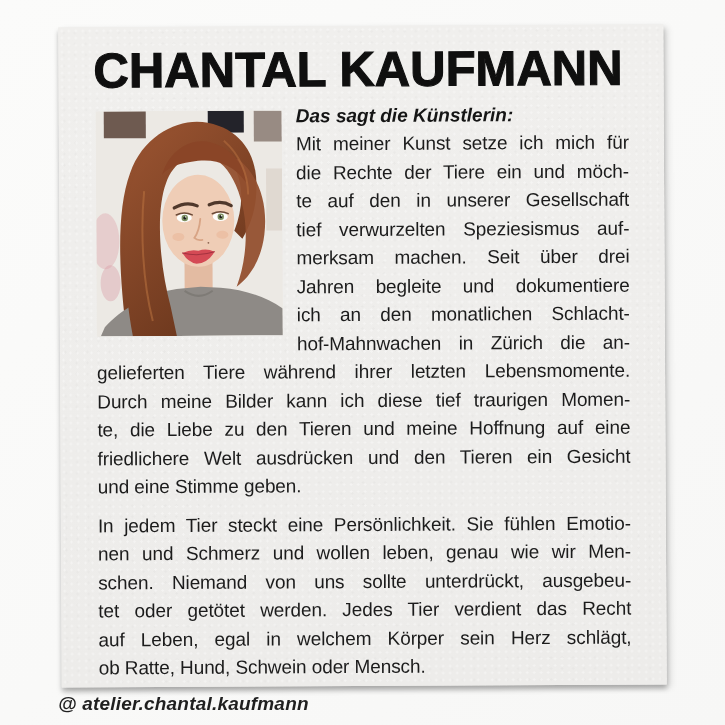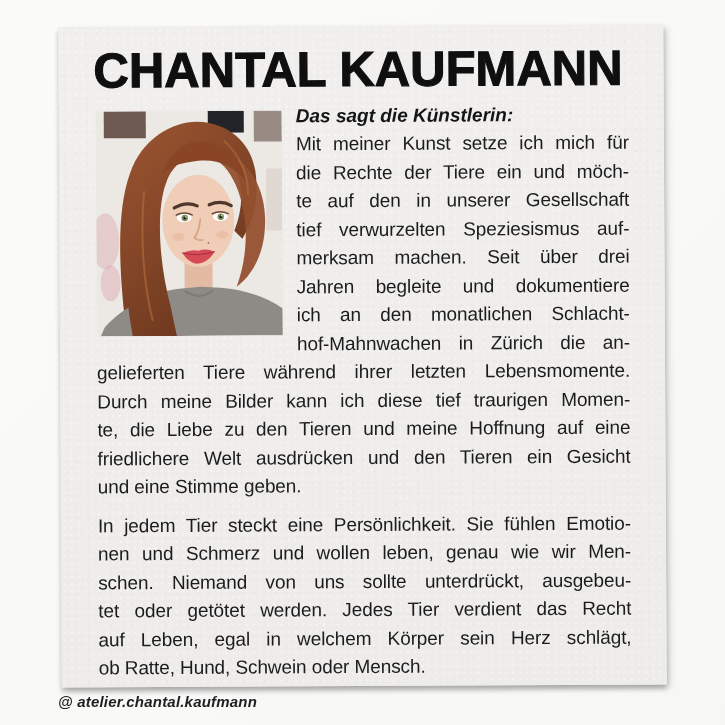--- a/index.html
+++ b/index.html
@@ -43,21 +43,21 @@
   }
   .line {
     font-size:19px; line-height:28.5px; height:28.5px; overflow:hidden;
     text-align:justify; text-align-last:justify;
     color:#1c1c1c; letter-spacing:-0.1px;
   }
   .lines.last-left .line:last-child { text-align-last:left; }
   .para2 { margin-top:10px; }
   .handle {
     position:absolute; left:58px; top:693px;
-    font-size:15px; font-weight:bold; font-style:italic;
+    font-size:19px; font-weight:bold; font-style:italic;
     letter-spacing:.2px; color:#1f1f1f;
   }
 </style>
 </head>
 <body>
 
 <div class="stage">
 
   <div class="card">
 

